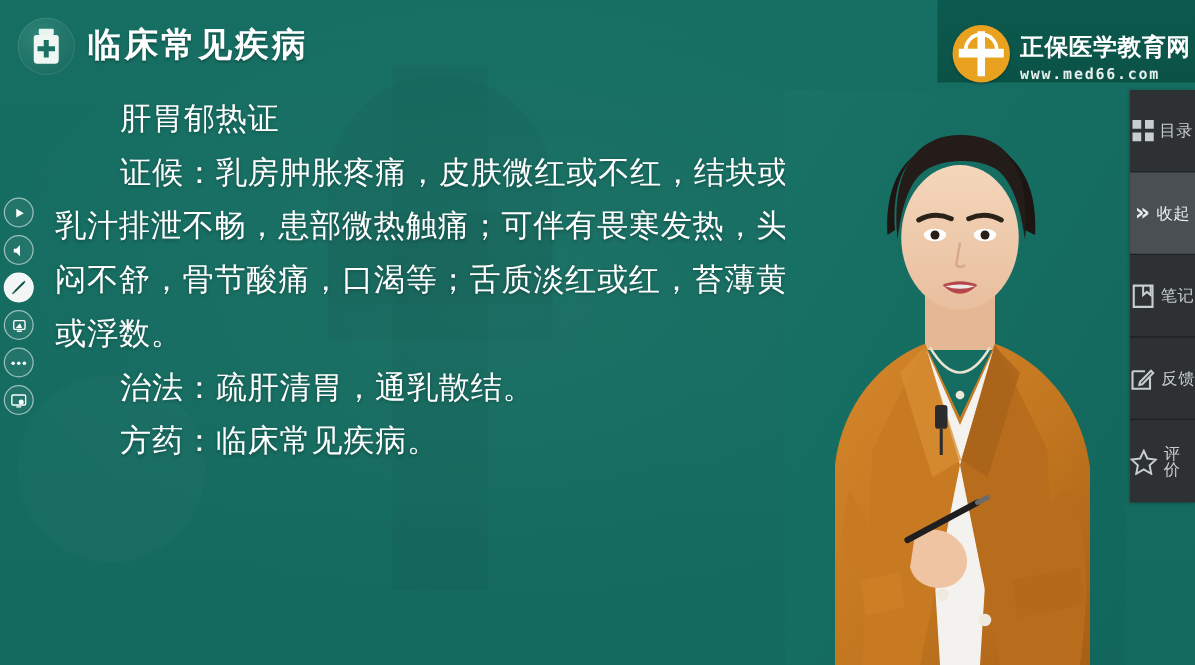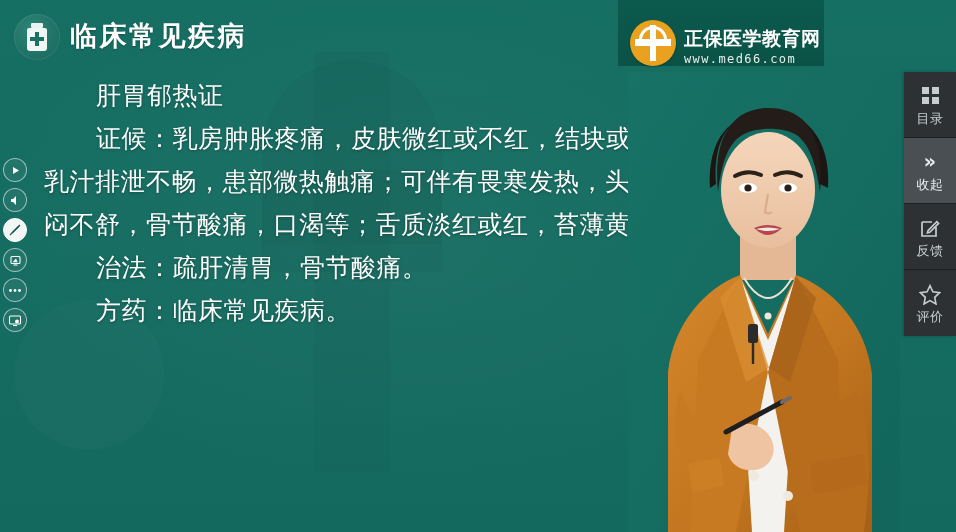--- a/index.html
+++ b/index.html
@@ -29,21 +29,21 @@
     position:absolute; left:0px; top:8px; width:180px; height:212px;
     border-radius:90px 90px 0 0; background:rgba(0,0,0,0.05);
   }
   .wm-c2 {
     position:absolute; left:14px; top:300px; width:150px; height:150px;
     border-radius:50%; background:rgba(255,255,255,0.018);
   }
 
   
   .header {
-    position:absolute; left:0; top:0; width:824px; height:70px;
+    position:absolute; left:0; top:0; width:956px; height:70px;
     z-index:6;
     padding-left:44px;
   }
   .brand-badge {
     position:absolute; left:14px; top:14px; width:46px; height:46px;
     border-radius:50%;
     background:radial-gradient(circle at 38% 32%, #2d8476, #1c6e62 75%);
     box-shadow:inset 0 0 0 1px rgba(255,255,255,0.09);
   }
   .bottle {
@@ -91,21 +91,21 @@
     border:3px solid #ffffff; border-bottom:none;
     border-radius:14px 14px 0 0; box-sizing:border-box;
   }
   .logo-text { margin-left:8px; }
   .logo-name {
     font-size:19px; font-weight:bold; color:#ffffff;
     letter-spacing:0.5px; line-height:1.1;
     font-family:"DejaVu Sans",sans-serif;
   }
   .logo-url {
-    font-size:12px; font-weight:normal; color:#e6efec;
+    font-size:12px; font-weight:bold; color:#e6efec;
     letter-spacing:1.4px; margin-top:3px;
     font-family:"DejaVu Sans Mono",monospace;
   }
 
   
   .slide {
     position:absolute; left:44px; top:74px; width:680px;
     z-index:4;
     color:#ffffff;
     font-size:25px;
@@ -137,21 +137,21 @@
 
   
   .sidebar {
     position:absolute; right:0; top:72px; width:52px;
     z-index:8;
     background:#2d3134;
     box-shadow:-1px 0 3px rgba(0,0,0,0.25);
   }
   .side-item {
     height:66px; width:52px;
-    display:flex; flex-direction:column;
+    display:flex; flex-direction:row;
     align-items:center; justify-content:center;
     gap:5px;
     border-bottom:1px solid #1e2123;
     color:#c8cdd0;
     cursor:pointer;
   }
   .side-item:last-child { border-bottom:none; }
   .side-item.active { background:#4a4f53; color:#eaeef0; }
   .side-label { font-size:13px; letter-spacing:0.5px; line-height:1; }
   .side-icon {
@@ -207,21 +207,22 @@
         <div class="logo-url">www.med66.com</div>
       </div>
     </div>
   </div>
 
   <div class="slide">
     <div class="ln heading">肝胃郁热证</div>
     <div class="ln indent">证候：乳房肿胀疼痛，皮肤微红或不红，结块或有或无，</div>
     <div class="ln">乳汁排泄不畅，患部微热触痛；可伴有畏寒发热，头痛，胸</div>
     <div class="ln">闷不舒，骨节酸痛，口渴等；舌质淡红或红，苔薄黄，脉弦</div>
-    <div class="ln indent">治法：疏肝清胃，骨节酸痛。</div>
+    <div class="ln">或浮数。</div>
+    <div class="ln indent">治法：疏肝清胃，通乳散结。</div>
     <div class="ln indent">方药：临床常见疾病。</div>
   </div>
 
   <div class="presenter">
     <svg width="272" height="460" viewBox="0 0 272 460">
       <defs>
         <linearGradient id="jg" x1="0" y1="0" x2="1" y2="1">
           <stop offset="0%" stop-color="#d4862a"></stop>
           <stop offset="55%" stop-color="#c2761f"></stop>
           <stop offset="100%" stop-color="#a75f16"></stop>
@@ -346,20 +347,29 @@
     </div>
 
     <div class="side-item active">
       <div class="side-icon">
         <span class="chev">»</span>
       </div>
       <div class="side-label">收起</div>
     </div>
 
 
+    <div class="side-item">
+      <div class="side-icon">
+        <svg width="19" height="20" viewBox="0 0 19 20">
+          <path d="M2 1.5 H17 V18.5 H2 Z" fill="none" stroke="currentColor" stroke-width="1.7"></path>
+          <path d="M9.5 1.5 V9 L12.5 6.5 L15.5 9 V1.5" fill="none" stroke="currentColor" stroke-width="1.6"></path>
+        </svg>
+      </div>
+      <div class="side-label">笔记</div>
+    </div>
 
     <div class="side-item">
       <div class="side-icon">
         <svg width="20" height="20" viewBox="0 0 20 20">
           <path d="M2 4 H12 M2 4 V18 H16 V9" fill="none" stroke="currentColor" stroke-width="1.7"></path>
           <path d="M8 12.6 L16.8 3.6 L18.6 5.4 L9.8 14.4 L7.4 15 Z" fill="none" stroke="currentColor" stroke-width="1.6"></path>
         </svg>
       </div>
       <div class="side-label">反馈</div>
     </div>

